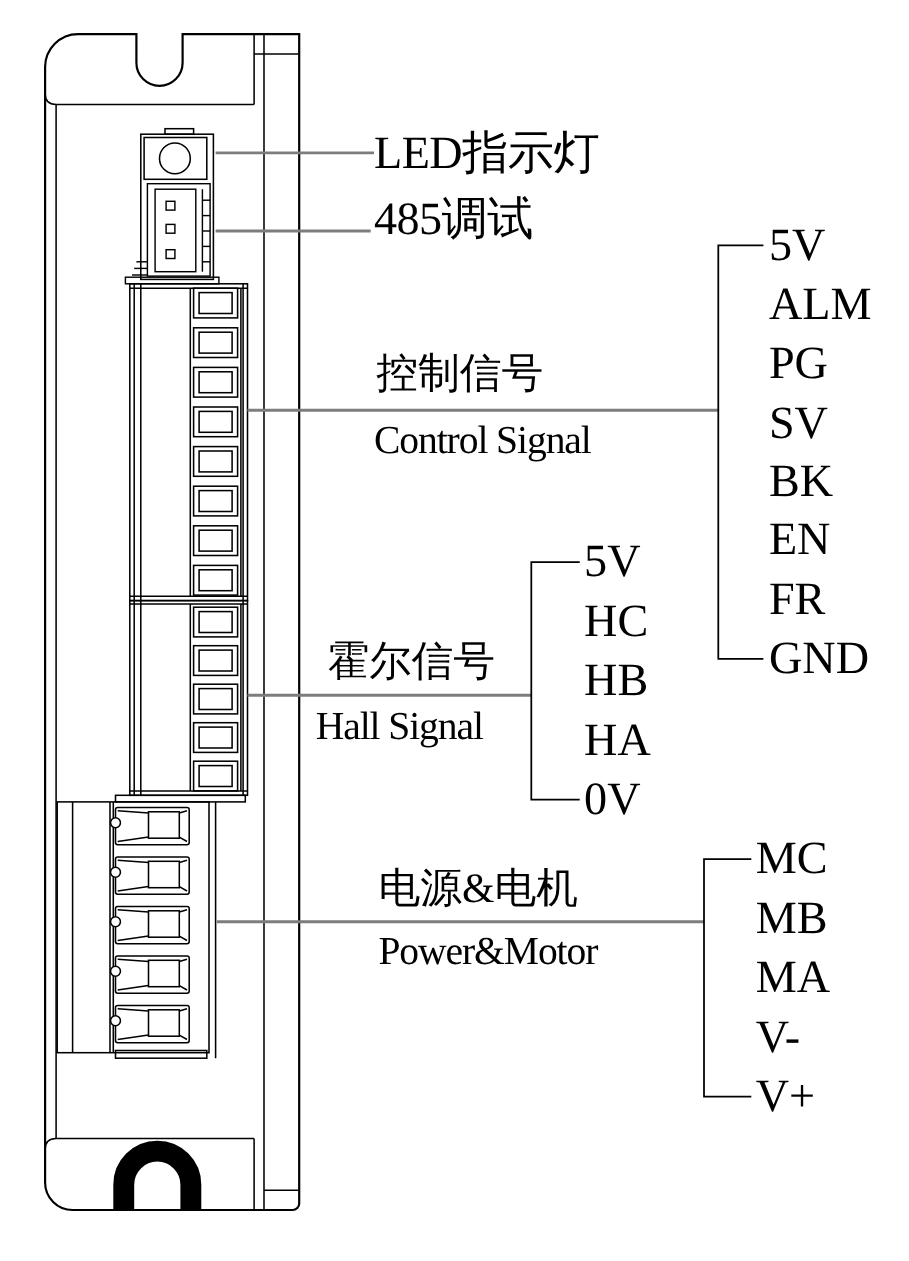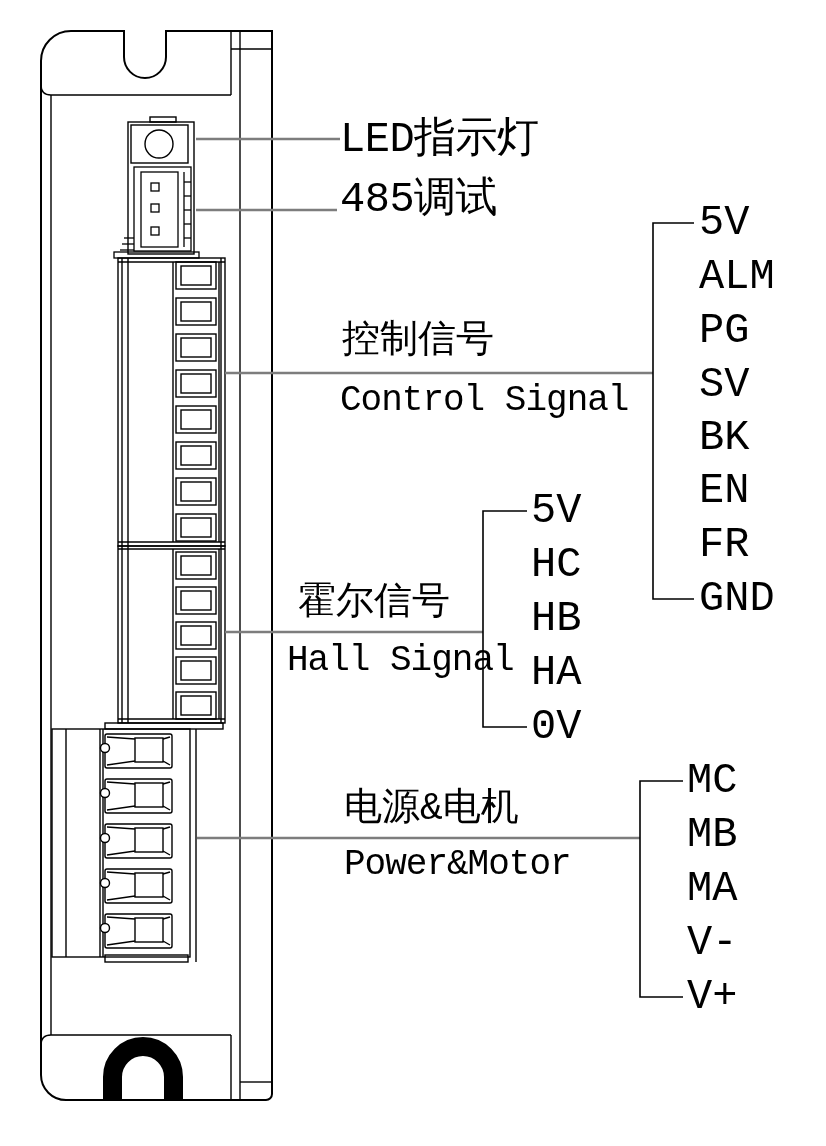--- a/index.html
+++ b/index.html
@@ -1,17 +1,17 @@
 <!DOCTYPE html>
 <html><head>
 <meta charset="utf-8">
 <style>
   html,body{margin:0;padding:0;background:#ffffff;}
   .stage{position:relative;width:826px;height:1146px;background:#ffffff;overflow:hidden;
-         font-family:Liberation Mono, monospace;}
+         font-family:Liberation Serif, serif;}
   svg{display:block;}
   text{fill:#000000;}
   .zh-label{font-size:38px;letter-spacing:0px;}
   .en-label{font-size:36px;letter-spacing:-1px;}
   .big-label{font-size:42px;letter-spacing:-0.5px;}
   .pin-label{font-size:42px;letter-spacing:0px;}
 </style>
 </head>
 <body>
 

